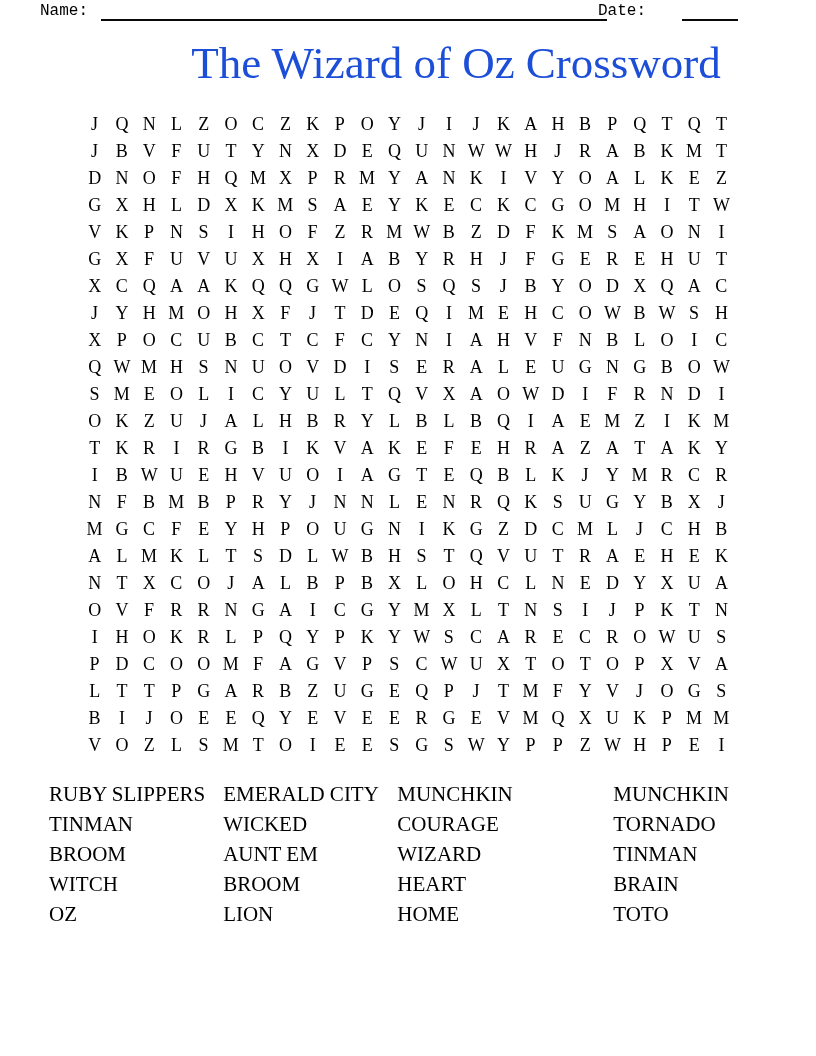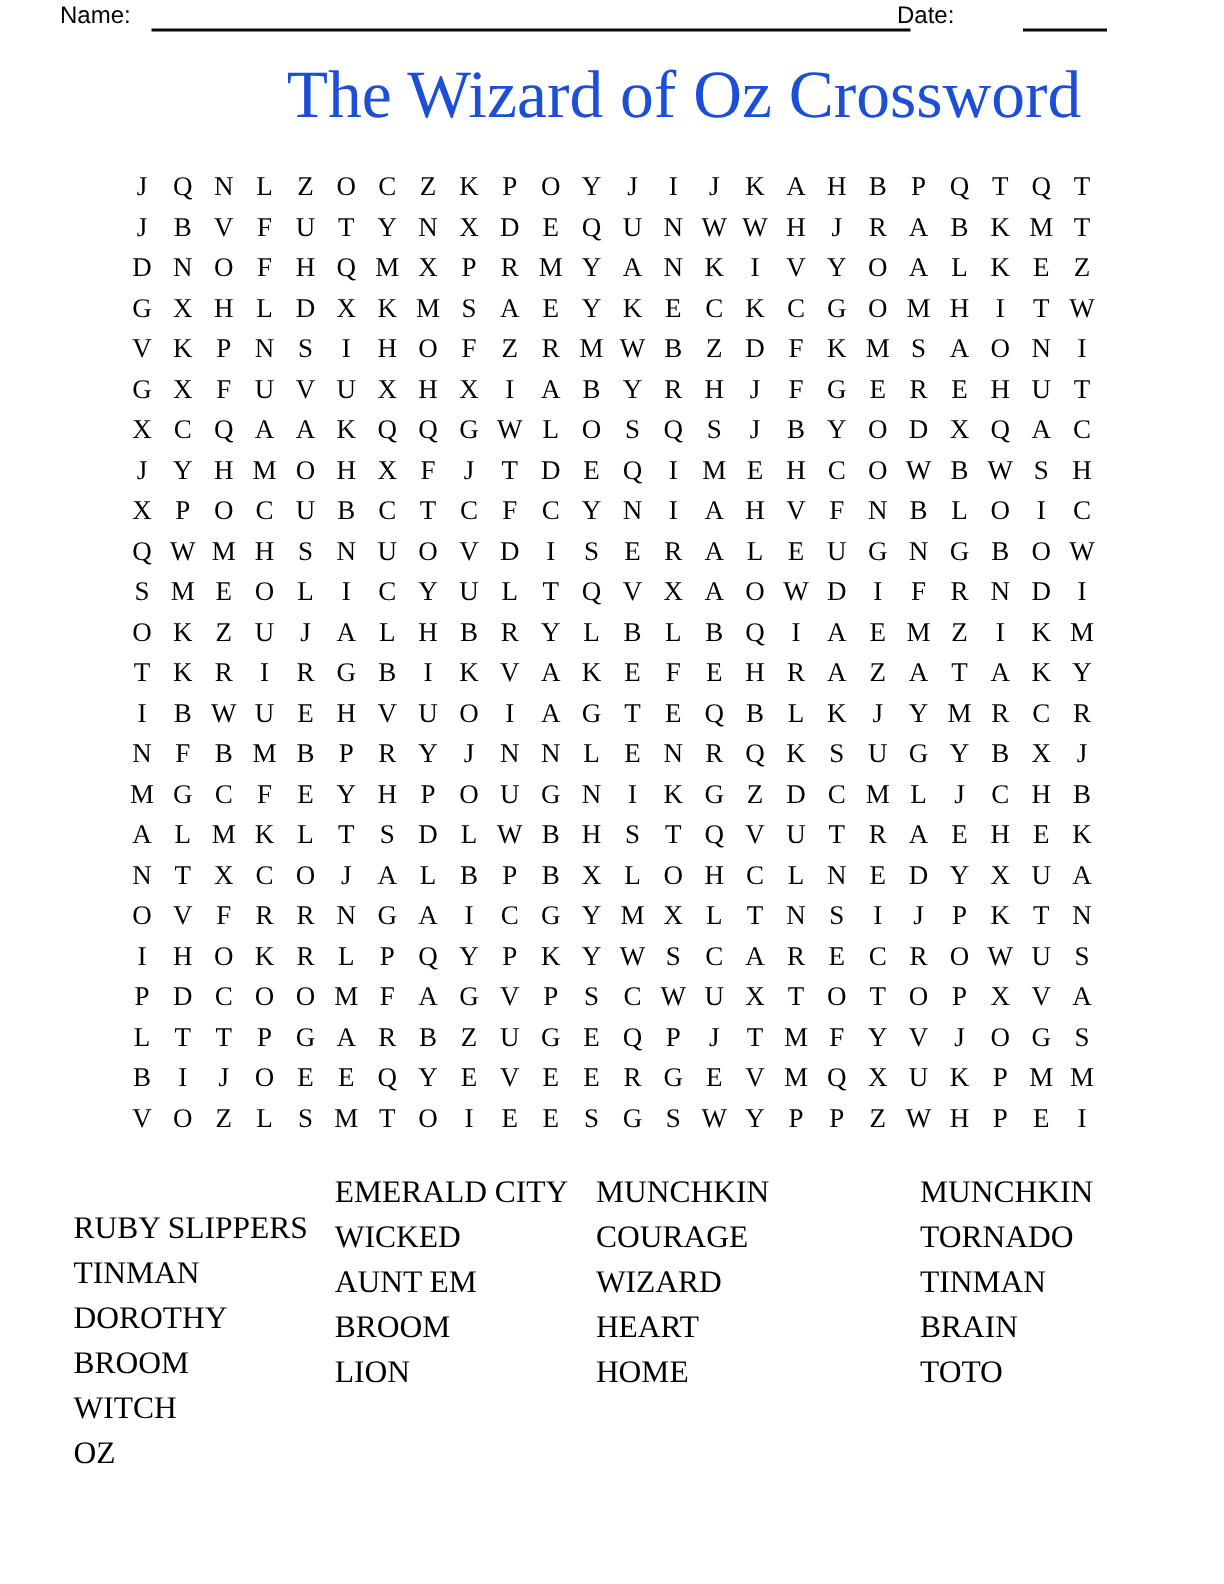--- a/index.html
+++ b/index.html
@@ -9,21 +9,21 @@
     position: relative;
     font-family: "Liberation Serif", serif;
     color: #000000;
     overflow: hidden;
   }
   .page { position: absolute; inset: 0; }
 
   
   .hdr-label {
     position: absolute; top: 1px;
-    font-family: Liberation Sans, sans-serif;
+    font-family: Liberation Mono, monospace;
     font-size: 16px; line-height: 20px; color: #000;
     white-space: nowrap;
   }
   .name-label { left: 40px; }
   .date-label { left: 598px; }
   .blank-line {
     position: absolute; top: 2px; height: 17px;
     border-bottom: 2px solid #0a0a0a;
   }
   .name-line { left: 101px; width: 506px; }
@@ -55,21 +55,21 @@
     font-size: 18px; color: #000;
   }
 
   
   .words {
     position: absolute; left: 49px; top: 780px;
     width: 720px;
     display: flex;
   }
   .word-col { display: flex; flex-direction: column; }
-  .word-col-1 { width: 179px; margin-top: 24px; }
+  .word-col-1 { width: 179px; }
   .word-col-2 { width: 179px; }
   .word-col-3 { width: 180px; }
   .word-col-4 { width: 160px; margin-left: 41px; }
   .word-item {
     font-family: "Liberation Serif", serif;
     font-size: 21px; line-height: 29.9px;
     color: #000; white-space: nowrap;
   }
 </style>
 </head>
@@ -661,21 +661,20 @@
       <span class="cell">H</span>
       <span class="cell">P</span>
       <span class="cell">E</span>
       <span class="cell">I</span>
     </div>
 
   <div class="words">
       <div class="word-col word-col-1">
         <div class="word-item">RUBY SLIPPERS</div>
         <div class="word-item">TINMAN</div>
-        <div class="word-item">DOROTHY</div>
         <div class="word-item">BROOM</div>
         <div class="word-item">WITCH</div>
         <div class="word-item">OZ</div>
       </div>
       <div class="word-col word-col-2">
         <div class="word-item">EMERALD CITY</div>
         <div class="word-item">WICKED</div>
         <div class="word-item">AUNT EM</div>
         <div class="word-item">BROOM</div>
         <div class="word-item">LION</div>

